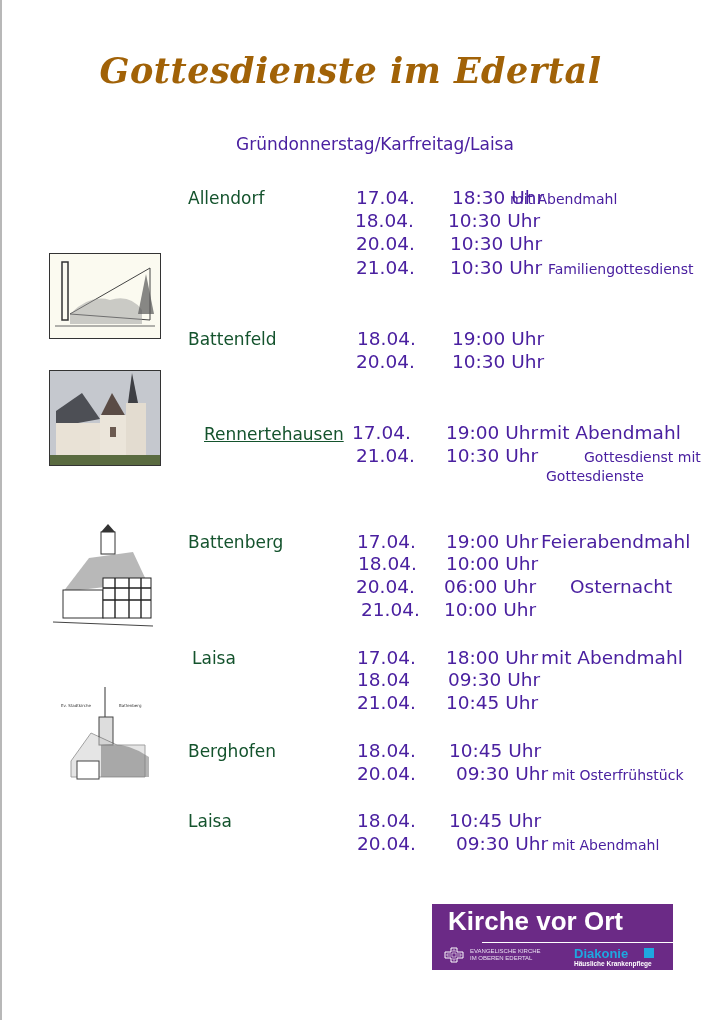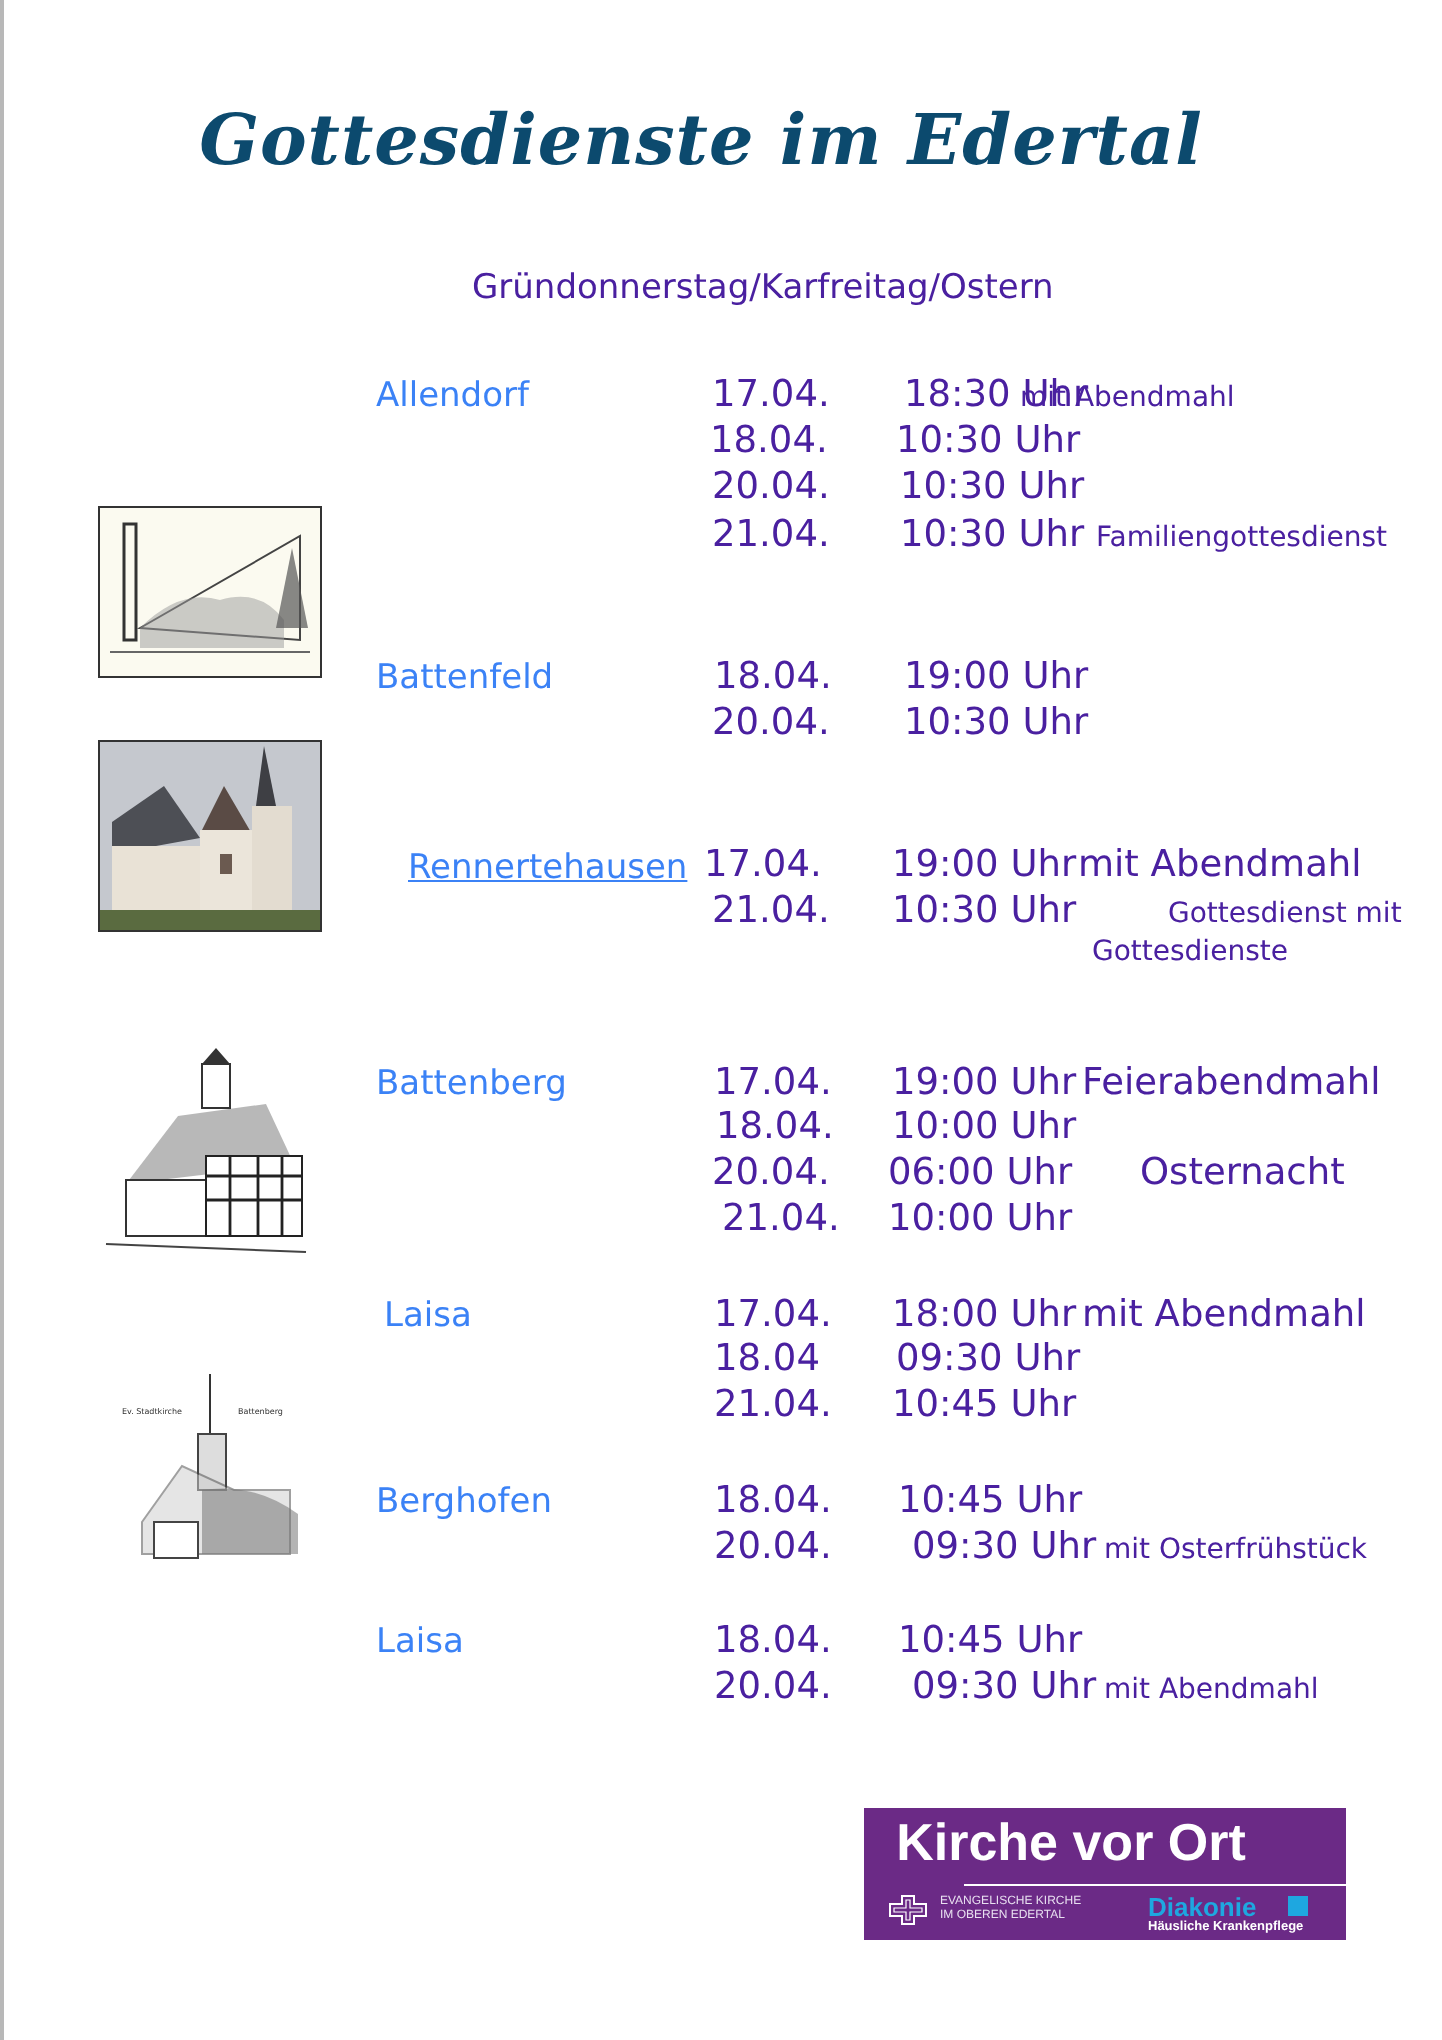--- a/index.html
+++ b/index.html
@@ -4,27 +4,27 @@
 <style>
   html, body { margin: 0; padding: 0; }
   body {
     width: 721px; height: 1020px; background: #ffffff; position: relative; overflow: hidden;
     font-family: "DejaVu Sans", sans-serif; color: #4b1fa8;
   }
   .leftedge { position: absolute; left: 0; top: 0; width: 2px; height: 1020px; background: #b8b8b8; }
   .title {
     position: absolute; left: 0; width: 701px; top: 50px; text-align: center;
     font-family: "DejaVu Serif", serif; font-style: italic; font-weight: bold;
-    font-size: 35px; color: #0c4a6e; letter-spacing: 0.5px;
+    font-size: 35px; color: #a16207; letter-spacing: 0.5px;
   }
   .subtitle {
     position: absolute; left: 236px; top: 134px; font-size: 17px; color: #4a20a0;
     font-family: "DejaVu Sans", sans-serif;
   }
-  .place { position: absolute; font-size: 17px; color: #3b82f6; }
+  .place { position: absolute; font-size: 17px; color: #14532d; }
   .row { position: absolute; font-size: 18.5px; color: #4a20a0; white-space: nowrap; }
   .row .date { position: absolute; left: 0; }
   .row .time { position: absolute; }
   .small { font-size: 14px; }
   .note2 { position: absolute; font-size: 14px; color: #4a20a0; }
   .pic { position: absolute; border: 1px solid #333; box-sizing: border-box; overflow: hidden; }
   .pic.noborder { border: none; }
   .logo {
     position: absolute; left: 432px; top: 904px; width: 241px; height: 66px; background: #6b2a86;
   }
@@ -39,21 +39,21 @@
   .logo .dksub { position: absolute; left: 142px; top: 56px; font-family: "Liberation Sans", sans-serif;
     font-weight: bold; font-size: 6.5px; color: #ffffff; }
   .logo .dkicon { position: absolute; left: 212px; top: 44px; width: 10px; height: 10px; background: #1ea7e0; }
 </style>
 </head>
 <body>
 
 <div class="leftedge"></div>
 
 <div class="title">Gottesdienste im Edertal</div>
-<div class="subtitle">Gründonnerstag/Karfreitag/Ostern</div>
+<div class="subtitle">Gründonnerstag/Karfreitag/Laisa</div>
 
 <div class="place" style="left:188px; top:188px;">Allendorf</div>
 <div class="row" style="left:356px; top:187px;">
   <span class="date">17.04.</span>
   <span class="time" style="left:96px;">18:30 Uhr</span>
   <span class="time small" style="left:154px; top:4px;">mit Abendmahl</span>
 </div>
 <div class="row" style="left:355px; top:210px;">
   <span class="date">18.04.</span>
   <span class="time" style="left:93px;">10:30 Uhr</span>

